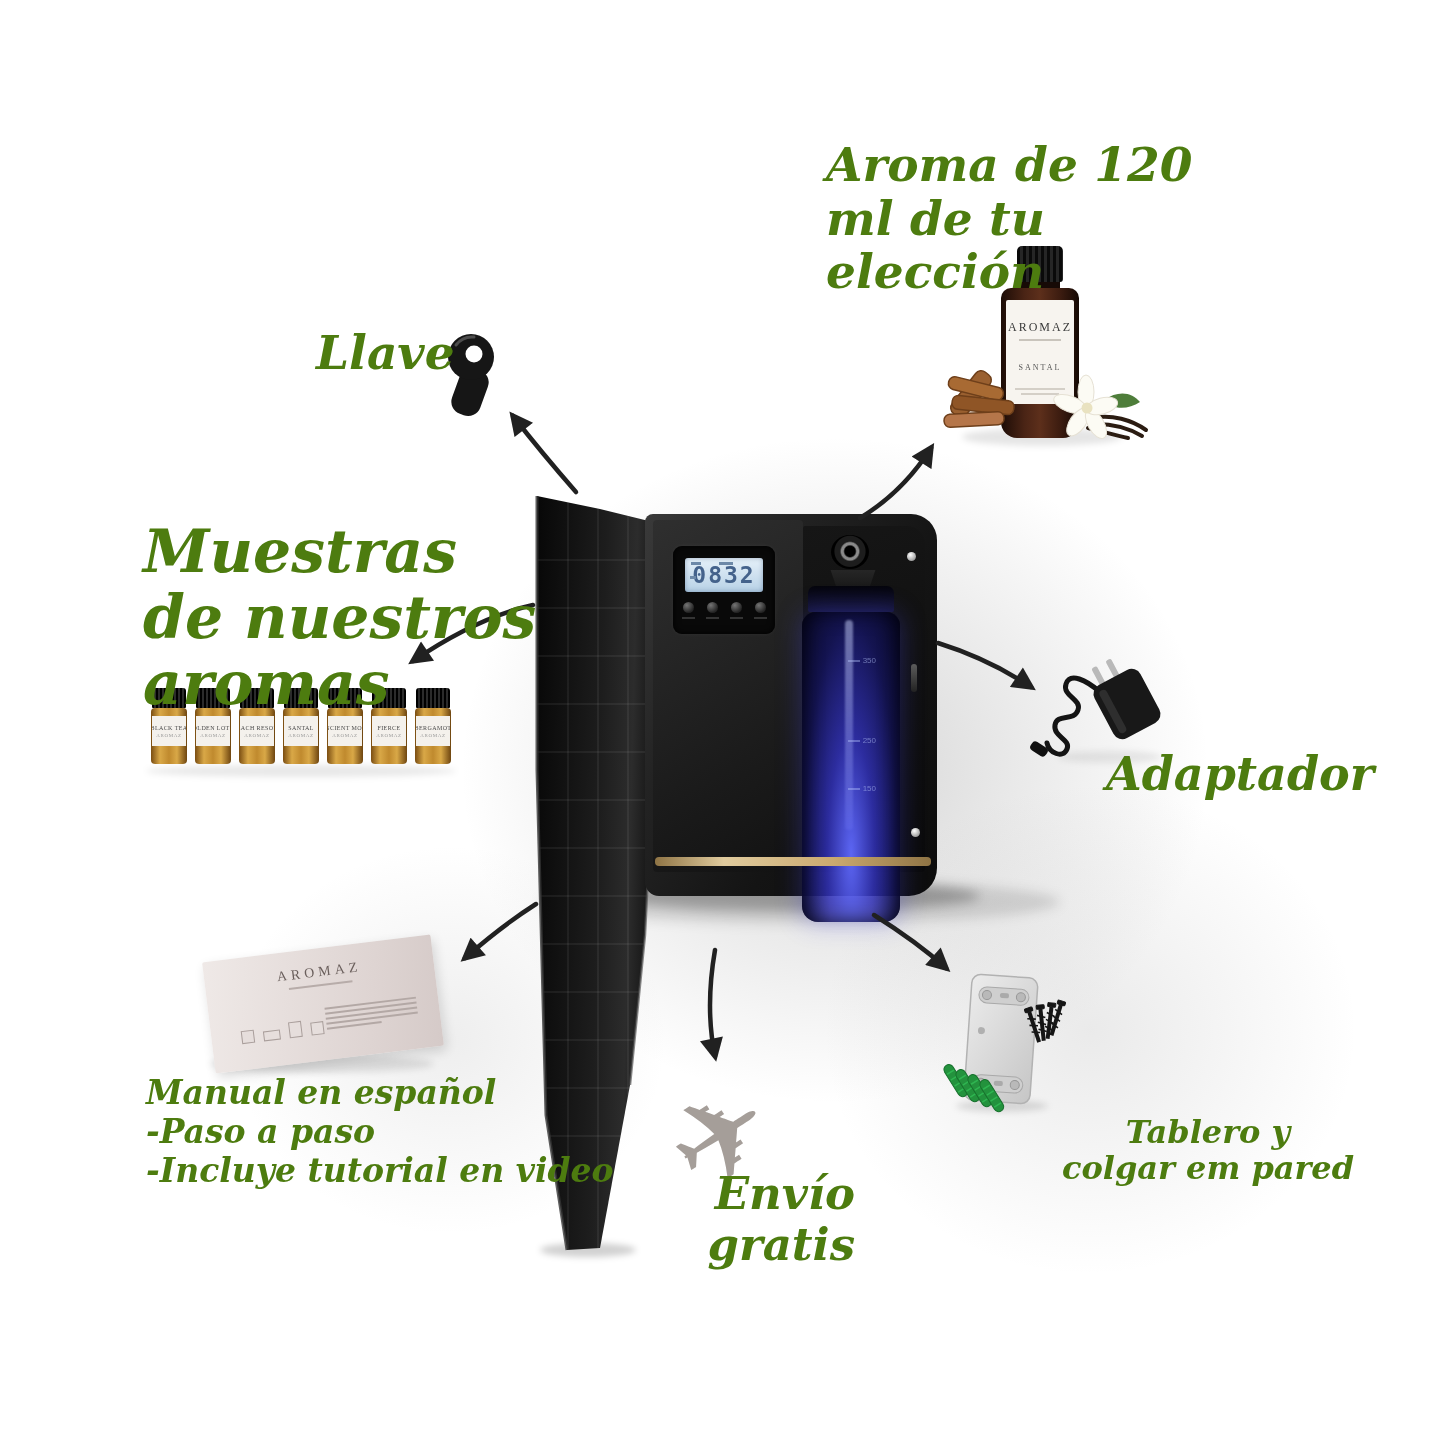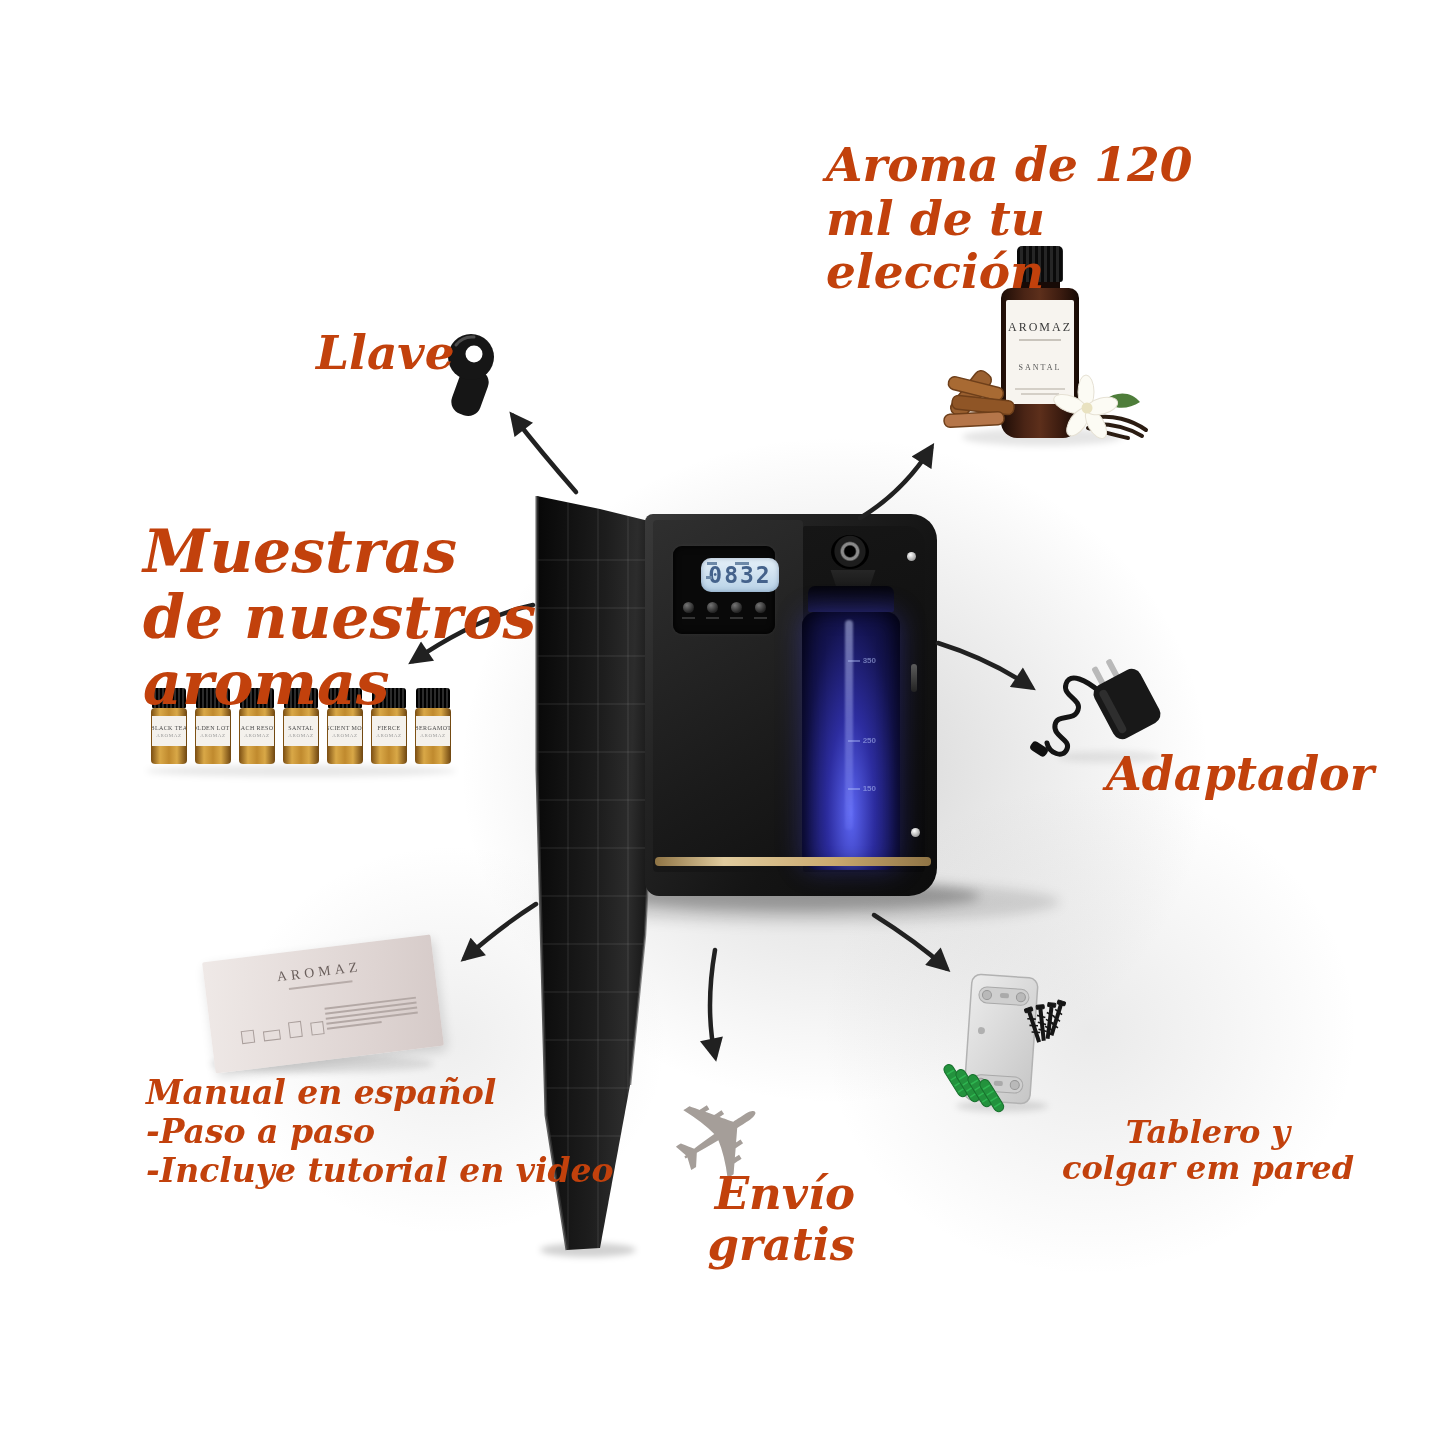--- a/index.html
+++ b/index.html
@@ -12,39 +12,39 @@
   .halo1{left:330px;top:320px;width:1010px;height:900px;
          background:radial-gradient(closest-side,rgba(128,128,128,.33),rgba(255,255,255,0) 74%);}
   .halo2{left:150px;top:770px;width:600px;height:540px;
          background:radial-gradient(closest-side,rgba(150,150,150,.16),rgba(255,255,255,0) 72%);}
   .halo3{left:720px;top:690px;width:740px;height:680px;
          background:radial-gradient(closest-side,rgba(140,140,140,.18),rgba(255,255,255,0) 72%);}
 
   svg.layer{position:absolute;left:0;top:0;pointer-events:none;}
 
   
-  .hand{position:absolute;font-style:italic;font-weight:700;color:#c2410c;line-height:1.14;}
+  .hand{position:absolute;font-style:italic;font-weight:700;color:#4d7c0f;line-height:1.14;}
   .hand .ln{display:block;}
   .cap-aroma{left:826px;top:138px;font-size:47px;}
   .cap-llave{left:316px;top:326px;font-size:47px;}
   .cap-muestras{left:143px;top:518px;font-size:60px;line-height:1.1;}
   .cap-adaptador{left:1106px;top:748px;font-size:46px;}
   .cap-manual{left:146px;top:1074px;font-size:33px;line-height:1.18;}
   .cap-envio{left:575px;top:1168px;width:280px;text-align:right;font-size:45px;}
   .cap-tablero{left:1058px;top:1114px;width:300px;text-align:center;font-size:32px;line-height:1.14;}
 
   
   .device{left:645px;top:514px;width:292px;height:382px;border-radius:8px 26px 28px 14px;
           background:linear-gradient(118deg,#3a3a3a 0%,#232323 30%,#141414 62%,#0c0c0c 100%);}
   .device-face{left:8px;top:6px;width:150px;height:352px;border-radius:4px;
           background:linear-gradient(150deg,#2f2f2f,#1a1a1a 70%,#121212);}
   .control-panel{left:28px;top:32px;width:102px;height:88px;background:#090909;border-radius:9px;
           box-shadow:inset 0 0 7px #000,0 0 5px rgba(255,255,255,.05);}
-  .lcd{left:12px;top:12px;width:78px;height:34px;border-radius:10px;
-          background:linear-gradient(180deg,#e6f1f9,#b7d1e6);box-shadow:inset 0 0 5px rgba(40,70,110,.4);margin-left:16px;}
+  .lcd{left:12px;top:12px;width:78px;height:34px;border-radius:3px;
+          background:linear-gradient(180deg,#e6f1f9,#b7d1e6);box-shadow:inset 0 0 5px rgba(40,70,110,.4);}
   .lcd-digits{width:100%;text-align:center;line-height:34px;
           font-family:"DejaVu Sans Mono",monospace;font-weight:700;font-size:23px;
           color:#44628b;letter-spacing:2px;}
   .lcd-mark{position:absolute;background:#6d89a8;height:3px;}
   .lcd-m1{left:6px;top:4px;width:10px;}
   .lcd-m2{left:34px;top:4px;width:14px;}
   .lcd-m3{left:5px;top:18px;width:6px;}
   .btn-row{left:8px;right:8px;bottom:8px;height:24px;display:flex;justify-content:space-between;position:absolute;}
   .btn-col{width:14px;display:flex;flex-direction:column;align-items:center;}
   .btn{width:11px;height:11px;border-radius:50%;
@@ -53,23 +53,23 @@
 
   .chamber{left:158px;top:12px;width:122px;height:346px;border-radius:2px 18px 4px 2px;
        background:linear-gradient(160deg,#161616,#0a0a0a);}
   .nozzle{left:28px;top:9px;width:38px;height:34px;border-radius:50%;
        background:radial-gradient(circle at 50% 48%,#000 0 20%,#8a8a8a 26% 33%,#1d1d1d 39% 58%,#000 62%);}
   .funnel{left:22px;top:44px;width:56px;height:30px;background:linear-gradient(180deg,#262626,#101010);
        clip-path:polygon(10% 0,90% 0,72% 100%,28% 100%);}
   .bottle{left:-1px;top:60px;width:98px;height:287px;}
   .bottle-cap{margin:0 6px;height:26px;border-radius:7px 7px 2px 2px;
        background:linear-gradient(180deg,#05050c,#16163a);}
-  .bottle-glass{position:relative;height:258px;border-radius:14px 14px 16px 16px;overflow:hidden;
+  .bottle-glass{position:relative;height:310px;border-radius:14px 14px 16px 16px;overflow:hidden;
        background:radial-gradient(ellipse at 50% 78%,rgba(96,106,255,.95) 0%,rgba(52,52,195,.8) 34%,rgba(20,20,86,.92) 68%,rgba(7,7,34,.98) 100%);
-       box-shadow:0 0 26px rgba(70,70,230,.35),inset 0 0 20px rgba(0,0,12,.85);font-weight:bold;}
+       box-shadow:0 0 26px rgba(70,70,230,.35),inset 0 0 20px rgba(0,0,12,.85);}
   .tube{position:absolute;left:44%;top:8px;width:8px;height:210px;border-radius:4px;
        background:linear-gradient(180deg,rgba(205,214,255,.5),rgba(120,130,255,.22));filter:blur(1px);}
   .grad-mark{position:absolute;right:24px;font-family:"Liberation Sans",sans-serif;
        font-size:8px;color:rgba(190,205,255,.5);}
   .grad-mark::before{content:"";display:inline-block;width:12px;height:2px;
        background:rgba(185,200,255,.4);margin-right:3px;vertical-align:middle;}
   .gm1{top:44px;} .gm2{top:124px;} .gm3{top:172px;}
   .side-dot{width:9px;height:9px;border-radius:50%;
        background:radial-gradient(circle at 38% 32%,#fff,#9a9a9a 75%);}
   .sd1{left:262px;top:38px;} .sd2{left:266px;top:314px;}

